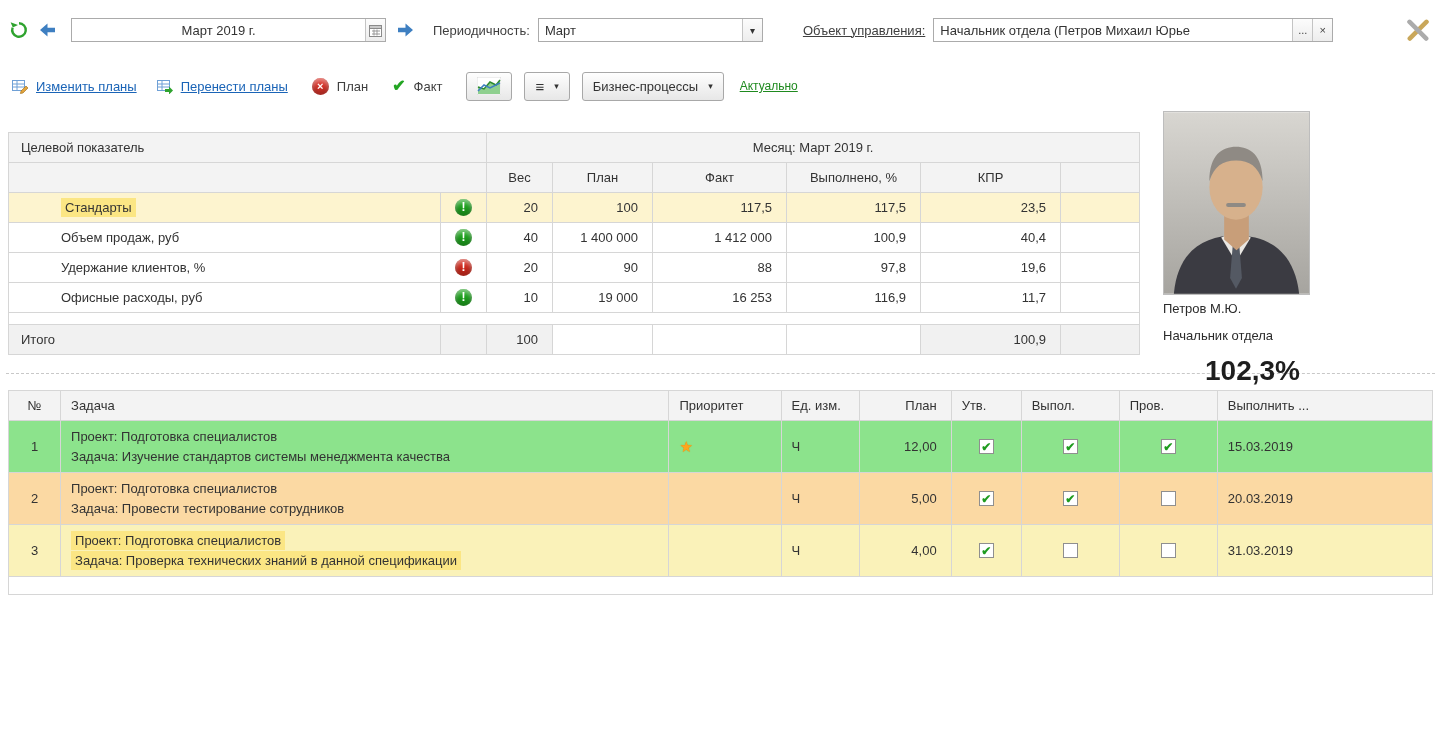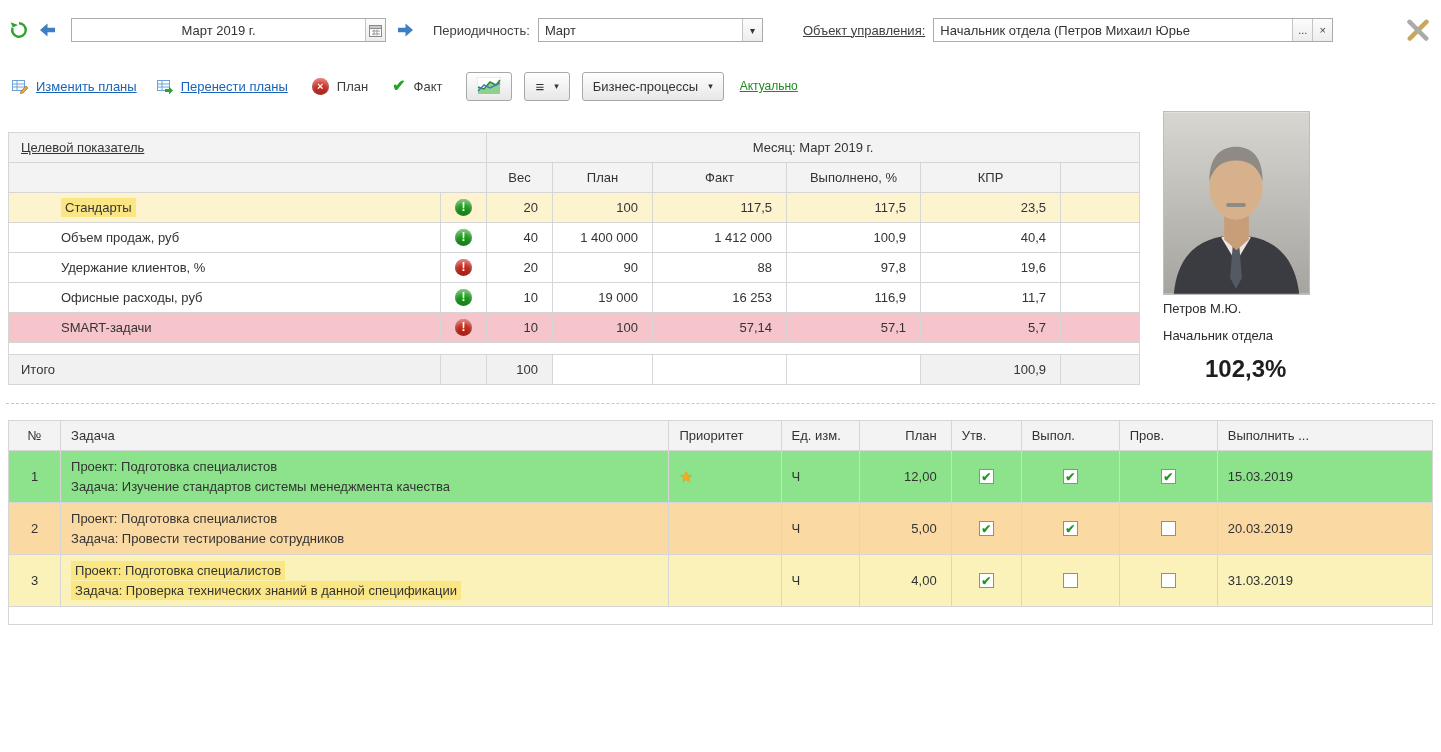--- a/index.html
+++ b/index.html
@@ -44,21 +44,21 @@
                 background:#d6332a; color:#fff; font-weight:bold; font-size:11px; line-height:1;
                 box-shadow: inset 0 -4px 5px rgba(0,0,0,.25), inset 0 3px 4px rgba(255,255,255,.45); }
   .legend-check { color:#23a523; font-size:16px; font-weight:bold; line-height:1; }
 
   
   .kpi-wrap { margin:30px 0 0 8px; }
   table { border-collapse:collapse; table-layout:fixed; }
   .kpi { width:1131px; }
   .kpi th, .kpi td { border:1px solid #d6d6d6; overflow:hidden; white-space:nowrap; }
   .kpi thead th { background:#f3f3f3; height:30px; font-weight:normal; color:#333; text-align:center; }
-  .kpi thead th.name-h { text-align:left; padding-left:12px;text-decoration:underline; }
+  .kpi thead th.name-h { text-align:left; padding-left:12px; }
   .kpi tbody td { height:30px; background:#fff; }
   .kpi td.name { padding-left:52px; }
   .kpi td.st { text-align:center; }
   .kpi td.num { text-align:right; padding-right:14px; }
   .kpi tr.selected td { background:#fdf4cf; }
   .kpi tr.alert td { background:#f6c5cc; }
   .kpi tr.spacer td { height:12px; background:#fff; border-top:1px solid #d6d6d6; border-bottom:1px solid #d6d6d6; }
   .kpi tr.total td { background:#f1f1f1; height:30px; }
   .kpi tr.total td.white { background:#fff; }
   .kpi tr.total td.lab { padding-left:12px; }
@@ -68,21 +68,21 @@
             font-size:12px; line-height:17px; text-align:center; vertical-align:middle;
             box-shadow: inset 0 -4px 6px rgba(0,0,0,.28), inset 0 3px 4px rgba(255,255,255,.5); }
   .status.green { background:#1fa51f; }
   .status.red { background:#d42b1e; }
 
   
   .employee { position:absolute; left:1163px; top:95px; width:230px; }
   .photo { width:147px; height:184px; border:1px solid #bdbdbd; display:block; }
   .emp-name { margin-top:6px; font-size:13px; color:#2b2b2b; }
   .emp-pos { margin-top:12px; font-size:13px; color:#2b2b2b; }
-  .emp-pct { margin-top:12px; font-size:24px; font-weight:bold; color:#1e1e1e; margin-left:42px; }
+  .emp-pct { margin-top:12px; font-size:28px; font-weight:bold; color:#1e1e1e; margin-left:42px; }
 
   .dashed-sep { border-top:1px dashed #c8c8c8; margin:18px 6px 0 6px; }
 
   
   .tasks-wrap { margin:16px 0 0 8px; }
   .tasks { width:1425px; }
   .tasks th, .tasks td { border:1px solid #d6d6d6; overflow:hidden; }
   .tasks thead th { background:#f3f3f3; height:30px; font-weight:normal; text-align:left; padding-left:10px; color:#333; white-space:nowrap; }
   .tasks thead th.c { text-align:center; padding-left:0; }
   .tasks thead th.r { text-align:right; padding-right:14px; }
@@ -271,30 +271,20 @@
         <tr>
           <td class="name"><span>Офисные расходы, руб</span></td>
           <td class="st"><span class="status green">!</span></td>
           <td class="num">10</td>
           <td class="num">19 000</td>
           <td class="num">16 253</td>
           <td class="num">116,9</td>
           <td class="num">11,7</td>
           <td></td>
         </tr>
-        <tr class="alert">
-          <td class="name"><span>SMART-задачи</span></td>
-          <td class="st"><span class="status red">!</span></td>
-          <td class="num">10</td>
-          <td class="num">100</td>
-          <td class="num">57,14</td>
-          <td class="num">57,1</td>
-          <td class="num">5,7</td>
-          <td></td>
-        </tr>
         <tr class="spacer">
             <td colspan="8"></td>
           </tr>
         <tr class="total">
           <td class="lab">Итого</td>
           <td></td>
           <td class="num">100</td>
           <td class="white"></td>
           <td class="white"></td>
           <td class="white"></td>

